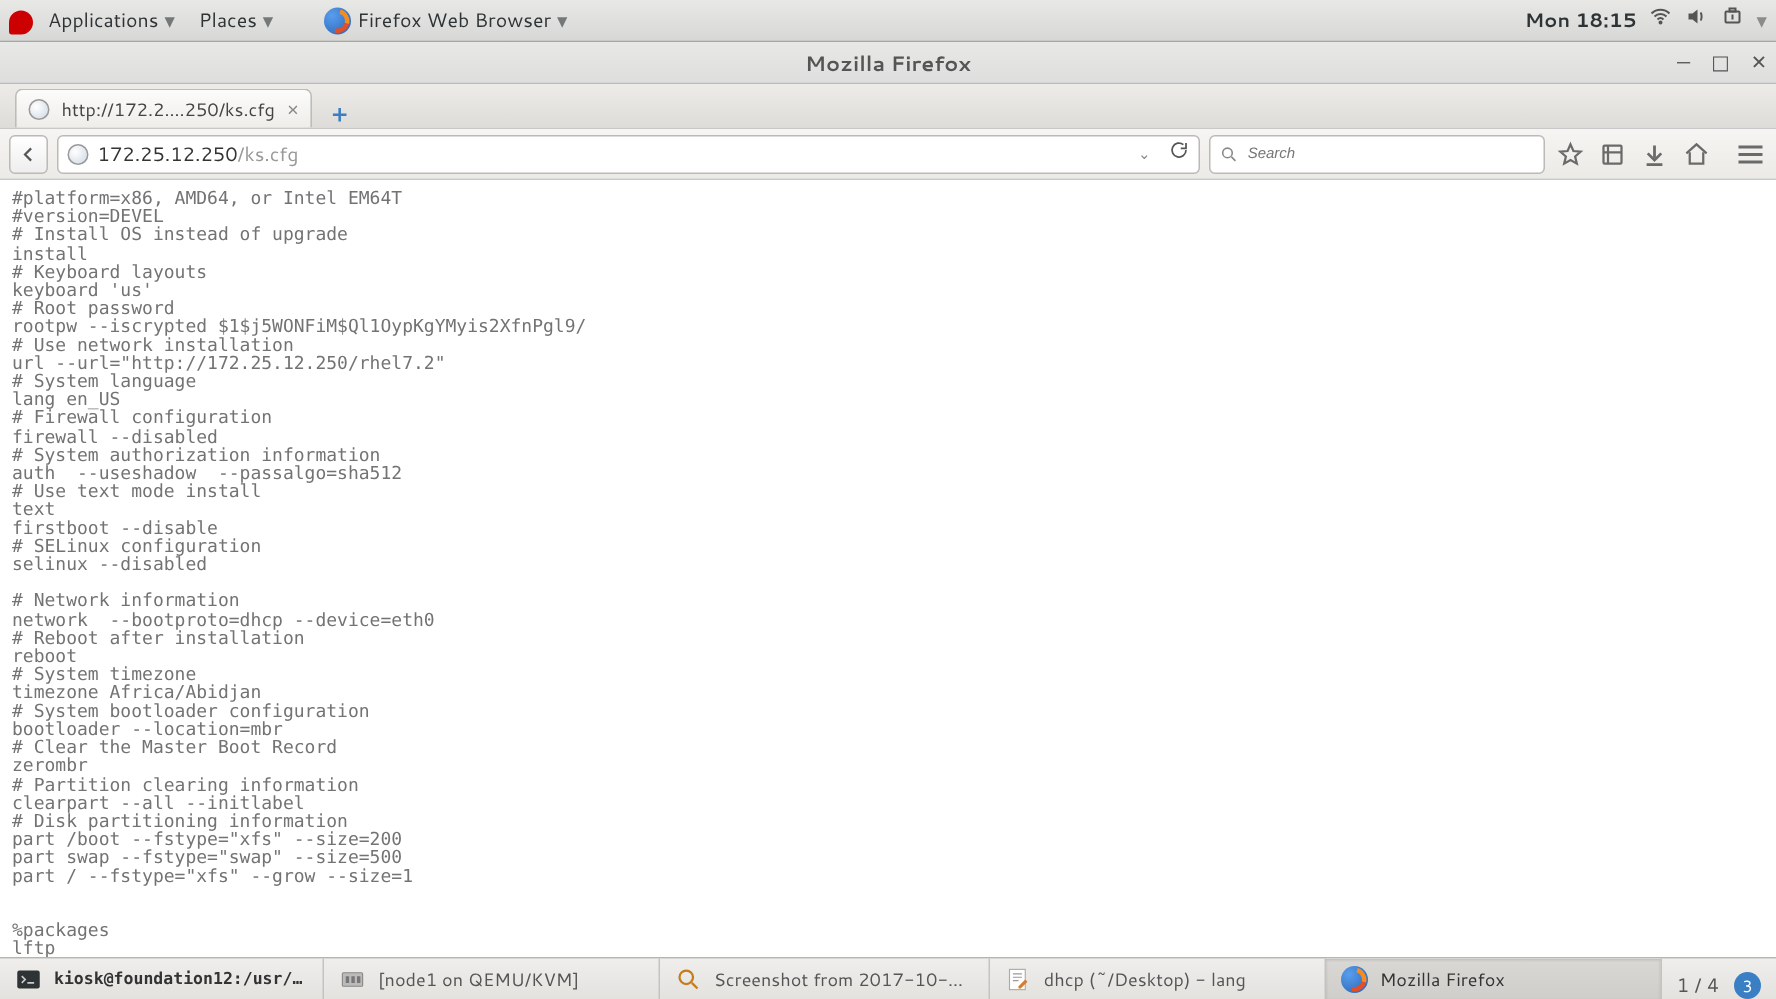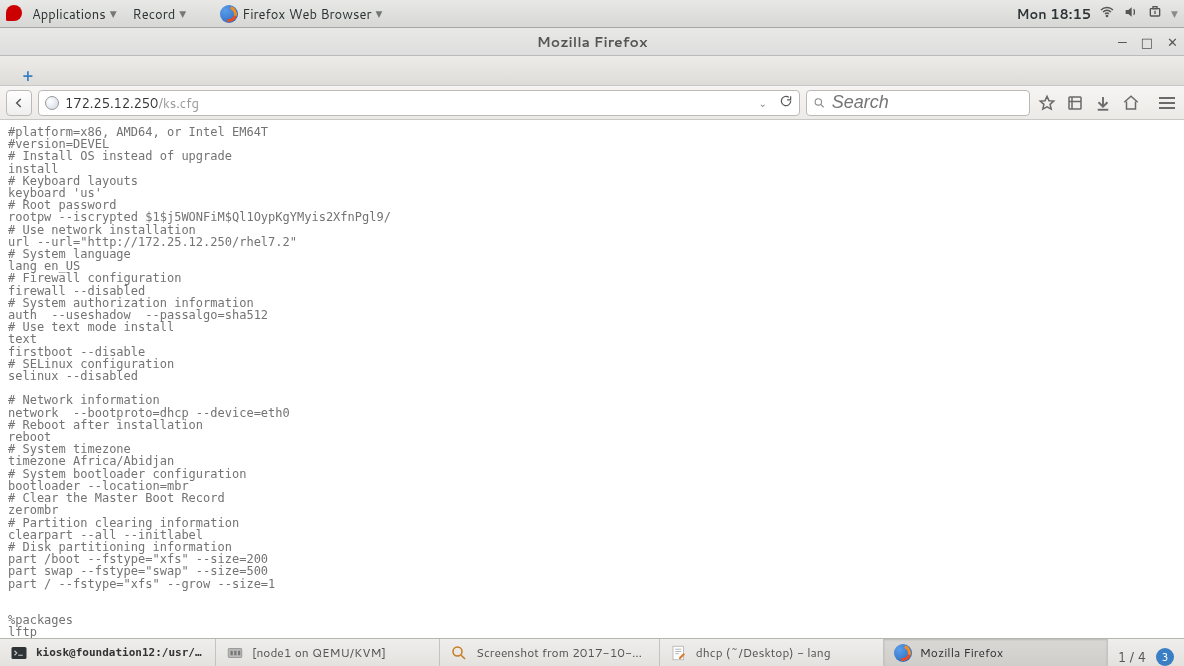--- a/index.html
+++ b/index.html
@@ -1,20 +1,20 @@
 <!DOCTYPE html>
 <html><head>
 <meta charset="utf-8">
 <style>
 * { margin: 0; padding: 0; box-sizing: border-box; }
 body { font-family: "Cantarell", "DejaVu Sans", sans-serif; font-size: 13px; background: #fff; width: 1184px; height: 666px; overflow: hidden; position: relative; }
 
 
 .top-panel { height: 28px; background: linear-gradient(#e8e8e6, #d7d7d5); border-bottom: 1px solid #a6a6a4; display: flex; align-items: center; padding: 0 6px; color: #2e3436; }
-.top-panel .left { display: flex; align-items: flex-start; gap: 4px; }
+.top-panel .left { display: flex; align-items: flex-end; gap: 4px; }
 .top-panel .right { margin-left: auto; display: flex; align-items: center; gap: 8px; }
 .top-panel .menu-item { display: flex; align-items: center; gap: 4px; padding: 0 6px; cursor: pointer; }
 .top-panel .drop { font-size: 9px; opacity: .6; }
 .redhat { width: 16px; height: 16px; background: #c00; border-radius: 50% 50% 50% 10%; display:inline-block; }
 .ff-small { width:18px; height:18px; border-radius:50%; background: radial-gradient(circle at 30% 30%, #5a9ded, #2461b3); position:relative; display:inline-block; }
 .ff-small::after { content:""; position:absolute; inset:1px; border-radius:50%; border:3px solid transparent; border-right-color:#f58c20; border-bottom-color:#e44d26; transform:rotate(-30deg);}
 .icon-gray { color:#555; }
 .tray-icon svg { width:16px; height:16px; }
 
 
@@ -34,21 +34,21 @@
 .nav-toolbar { height: 34px; background: linear-gradient(#f6f5f3,#eceae6); border-bottom:1px solid #c8c8c6; display:flex; align-items:center; padding:0 6px; gap:6px; }
 .back-btn { width:26px; height:26px; border:1px solid #bcbab6; border-radius:4px; background:linear-gradient(#fff,#eee); display:flex; align-items:center; justify-content:center; cursor:pointer; color:#555; }
 .url-bar { flex:1; height:26px; border:1px solid #bcbab6; border-radius:4px; background:#fff; display:flex; align-items:center; padding:0 6px; gap:6px; }
 .url-bar .globe { width:14px; height:14px; border-radius:50%; border:1px solid #999; background: radial-gradient(circle at 35% 35%, #fff, #cfd8e4); }
 .url-text { font-size:13px; }
 .url-text .host { color:#333; }
 .url-text .path { color:#999; }
 .url-bar .vdrop { margin-left:auto; color:#888; font-size:10px; cursor:pointer; }
 .url-bar .reload { color:#666; cursor:pointer; padding-left:6px; }
 .search-bar { width:224px; height:26px; border:1px solid #bcbab6; border-radius:4px; background:#fff; display:flex; align-items:center; padding:0 6px; gap:6px; }
-.search-bar input { border:none; outline:none; font-size:18px; width:100%; font-style:italic; color:#888; background:transparent; }
+.search-bar input { border:none; outline:none; font-size:10px; width:100%; font-style:italic; color:#888; background:transparent; }
 .tb-icon { width:22px; display:flex; align-items:center; justify-content:center; color:#6a6a6a; cursor:pointer; }
 .tb-icon svg { width:18px; height:18px; }
 .burger { display:flex; flex-direction:column; gap:3px; }
 .burger span { display:block; width:16px; height:2px; background:#6a6a6a; }
 
 
 .content { position:absolute; top:120px; bottom:28px; left:0; right:0; overflow:auto; padding:6px 8px; }
 pre.ks { font-family: "DejaVu Sans Mono","Liberation Mono",monospace; font-size:12px; line-height:12.2px; white-space:pre; color:#737373; }
 
 
@@ -70,21 +70,21 @@
 <body>
 
 <div class="top-panel">
   <div class="left">
     <span class="redhat"></span>
     <div class="menu-item">
       <span>Applications</span>
       <span class="drop">▼</span>
     </div>
     <div class="menu-item">
-      <span>Record</span>
+      <span>Places</span>
       <span class="drop">▼</span>
     </div>
     <div class="menu-item" style="margin-left:18px;">
       <span class="ff-small"></span>
       <span>Firefox Web Browser</span>
       <span class="drop">▼</span>
     </div>
   </div>
   <div class="right">
     <span style="font-weight:700;">Mon 18:15</span>
@@ -116,20 +116,25 @@
 <div class="titlebar">
   <span class="title">Mozilla Firefox</span>
   <div class="win-controls">
     <span class="wc">—</span>
     <span class="wc">□</span>
     <span class="wc">✕</span>
   </div>
 </div>
 
 <div class="tab-strip">
+  <div class="tab">
+    <span class="globe"></span>
+    <span>http://172.2....250/ks.cfg</span>
+    <span class="close">×</span>
+  </div>
   <div class="newtab">+</div>
 </div>
 
 <div class="nav-toolbar">
   <div class="back-btn">
     <svg width="14" height="14" viewBox="0 0 24 24" fill="none" stroke="#555" stroke-width="2.5">
         <path d="M15 5l-7 7 7 7"></path>
       </svg>
   </div>
   <div class="url-bar">

